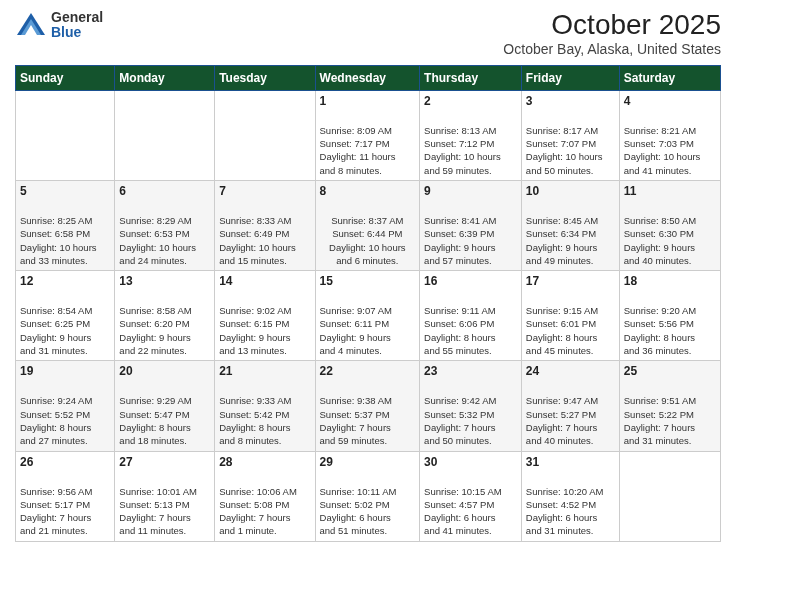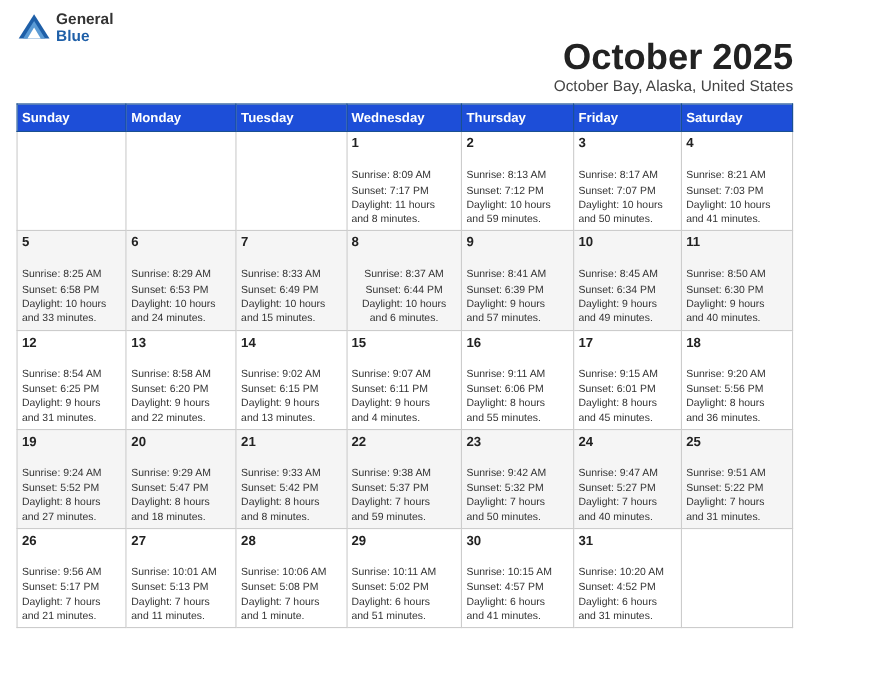--- a/index.html
+++ b/index.html
@@ -42,37 +42,36 @@
       color: #1e5fa8;
     }
     .logo-icon {
       width: 32px;
       height: 28px;
     }
     .title-block {
       text-align: right;
     }
     .month-title {
-      font-size: 33px;
-      font-weight: bold;
+      font-size: 28px;
+      font-weight: normal;
       color: #222;
       line-height: 1.1;
-      margin-top: 24px;
     }
     .subtitle {
       font-size: 14px;
       color: #444;
     }
     .calendar {
       width: 100%;
       border-collapse: collapse;
       border: 1px solid #ccc;
     }
     .calendar th {
-      background: #1d4ed8;
+      background: #14532d;
       color: #fff;
       font-size: 12px;
       font-weight: bold;
       padding: 5px 4px;
       text-align: left;
       border: 1px solid #1a5090;
     }
     .calendar td {
       border: 1px solid #ccc;
       vertical-align: top;

